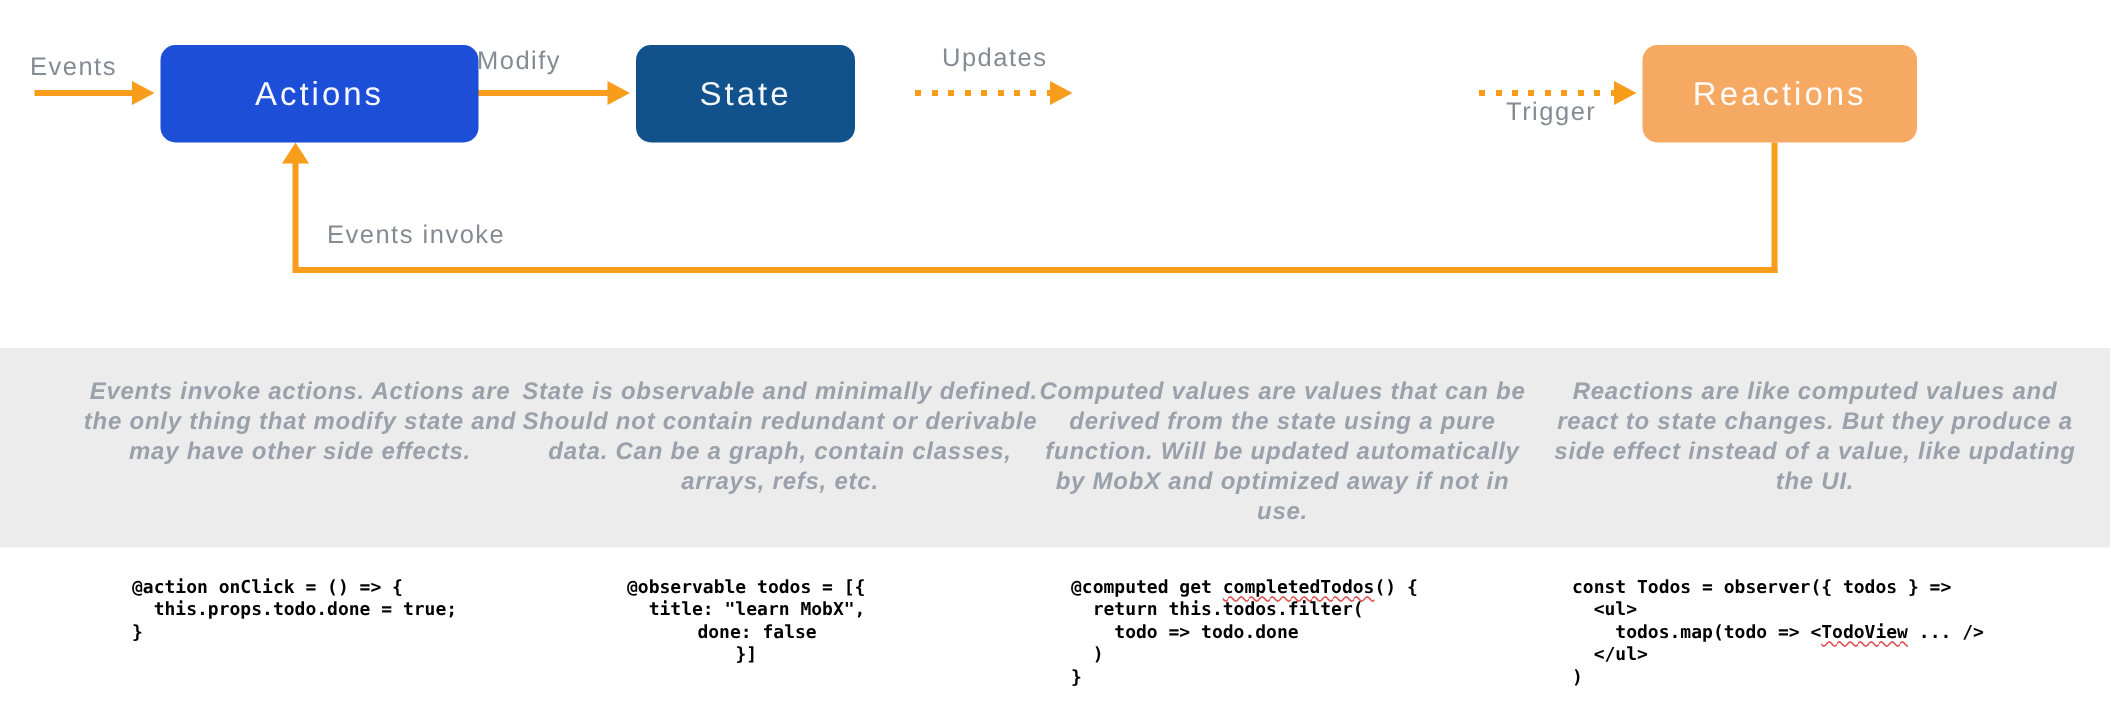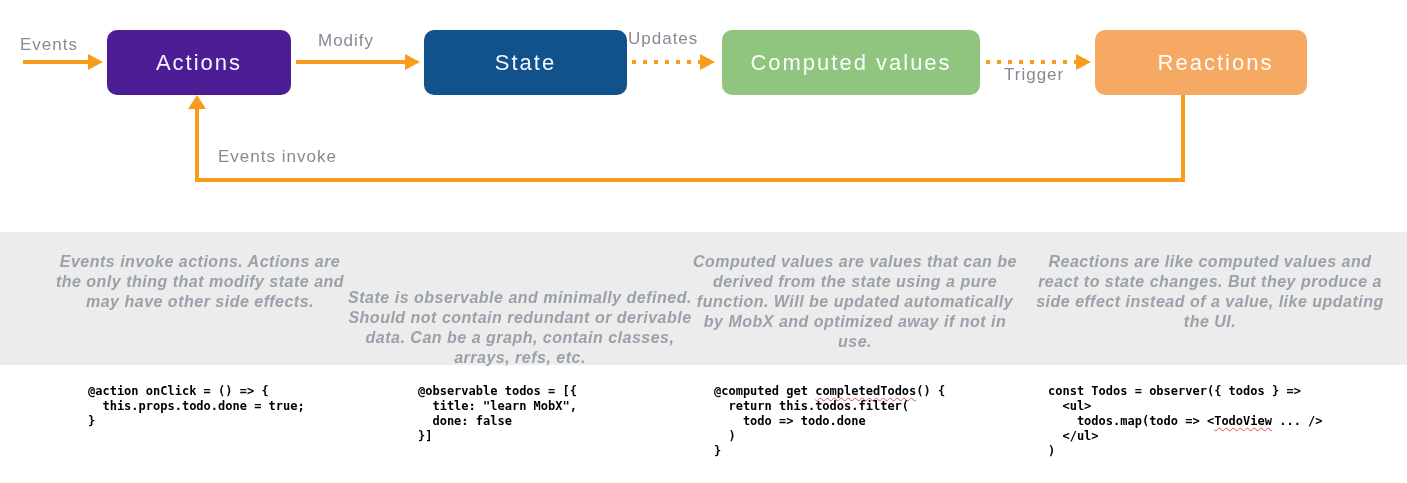--- a/index.html
+++ b/index.html
@@ -6,24 +6,24 @@
   .stage{
     position:relative;width:1407px;height:483px;background:#ffffff;
     font-family:"Liberation Sans",sans-serif;overflow:hidden;border-radius:23px;
   }
   
   .node{
     position:absolute;top:30px;height:65px;border-radius:10px;
     display:flex;align-items:center;justify-content:center;
     color:rgba(255,255,255,.96);font-size:22px;font-weight:300;letter-spacing:2px;
   }
-  .node-actions{left:107px;width:184px;background:#4c1d95;}
-  .node-state{left:424px;width:203px;background:#11518c;}
+  .node-actions{left:107px;width:212px;background:#1d4ed8;}
+  .node-state{left:424px;width:146px;background:#11518c;}
   .node-computed{left:722px;width:258px;background:#8fc57e;}
-  .node-reactions{left:1095px;width:183px;background:#f5a963;padding-left:29px;}
+  .node-reactions{left:1095px;width:183px;background:#f5a963;}
   
   .edge-label{
     position:absolute;color:#858b93;font-size:17px;font-weight:300;letter-spacing:1px;
   }
   .lbl-events{left:20px;top:35px;}
   .lbl-modify{left:318px;top:31px;}
   .lbl-updates{left:628px;top:29px;}
   .lbl-trigger{left:1004px;top:29px;margin-top:36px;}
   .lbl-feedback{left:218px;top:147px;text-align:right;}
   
@@ -55,31 +55,31 @@
   .fb-horiz{left:195px;top:178px;width:990px;}
   .fb-vert-left{left:195px;top:108px;height:70px;}
   .fb-head-up{left:188px;top:95px;}
   
   .band{position:absolute;left:0;top:232px;width:1407px;height:133px;background:#ececec;}
   .desc{
     position:absolute;top:252px;text-align:center;font-style:italic;
     color:#9aa1ab;font-size:16px;line-height:20px;font-weight:700;letter-spacing:.5px;
   }
   .desc-1{left:55px;width:290px;}
-  .desc-2{left:345px;width:350px;margin-top:36px;}
+  .desc-2{left:345px;width:350px;}
   .desc-3{left:685px;width:340px;}
   .desc-4{left:1035px;width:350px;}
   
   .code{
     position:absolute;top:384px;margin:0;
     font-family:"DejaVu Sans Mono","Liberation Mono",monospace;
     font-size:12px;line-height:15px;font-weight:bold;color:#000000;white-space:pre;
   }
   .code-1{left:88px;}
-  .code-2{left:418px;}
+  .code-2{left:418px;text-align:center;}
   .code-3{left:714px;}
   .code-4{left:1048px;}
   .squiggle{
     text-decoration:underline wavy #e05252;
     text-decoration-skip-ink:none;text-underline-offset:2px;text-decoration-thickness:1px;
   }
 </style>
 </head>
 <body>
 
@@ -107,23 +107,20 @@
   <div class="h-line fb-horiz"></div>
   <div class="v-line fb-vert-left"></div>
   <div class="head-up fb-head-up"></div>
 
   <div class="node node-actions">
     <span>Actions</span>
   </div>
   <div class="node node-state">
     <span>State</span>
   </div>
-  <div class="node node-computed">
-    <span>Computed values</span>
-  </div>
   <div class="node node-reactions">
     <span>Reactions</span>
   </div>
 
   <div class="band"></div>
   <div class="desc desc-1">Events invoke actions. Actions are the only thing that modify state and may have other side effects.</div>
   <div class="desc desc-2">State is observable and minimally defined. Should not contain redundant or derivable data. Can be a graph, contain classes, arrays, refs, etc.</div>
   <div class="desc desc-3">Computed values are values that can be derived from the state using a pure function. Will be updated automatically by MobX and optimized away if not in use.</div>
   <div class="desc desc-4">Reactions are like computed values and react to state changes. But they produce a side effect instead of a value, like updating the UI.</div>
 

